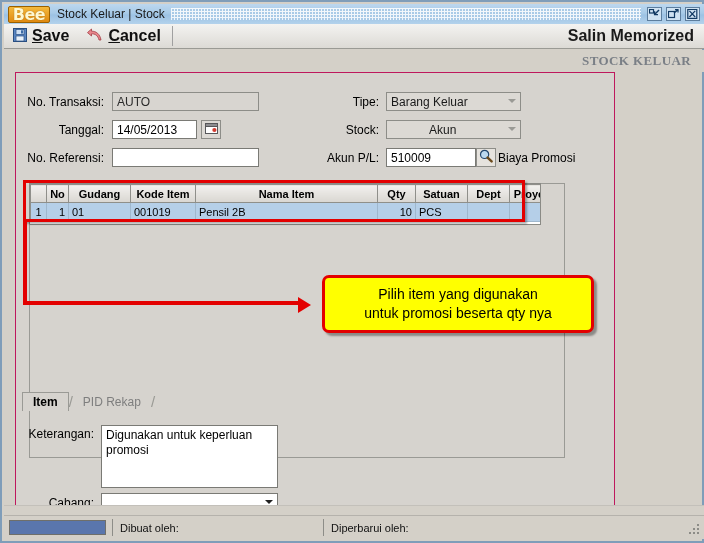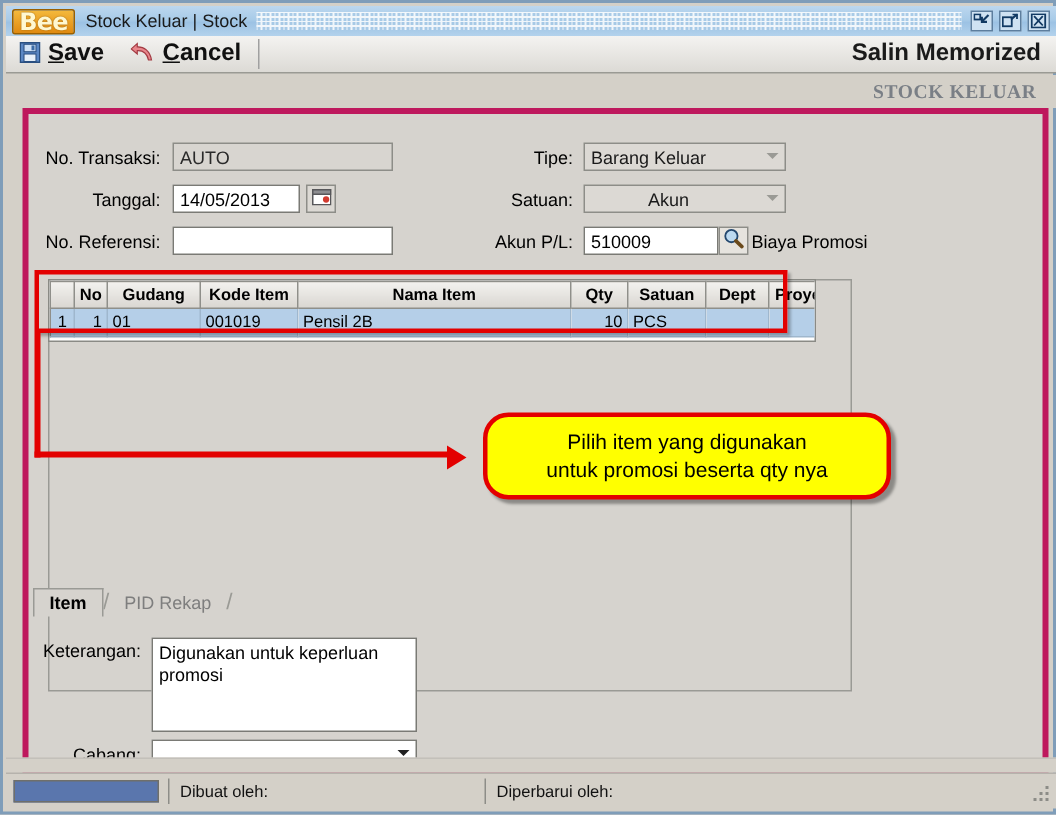--- a/index.html
+++ b/index.html
@@ -81,23 +81,23 @@
     display:flex;align-items:center;justify-content:flex-end;
     box-sizing:border-box;padding-right:13px;
   }
   .pagehead span{
     font-size:13px;font-weight:bold;color:#7a7f86;letter-spacing:0.4px;
     font-family:"Liberation Serif","DejaVu Serif",serif;
   }
 
   
   .panel{
-    position:absolute;left:13px;top:70px;width:684px;height:445px;
+    position:absolute;left:13px;top:70px;width:600px;height:445px;
     background:#d6d3ce;
-    border:4px solid #be185d;
+    border:1px solid #be185d;
     box-sizing:border-box;
   }
 
   
   .lbl-r{position:absolute;text-align:right;font-size:12px;color:#000;}
   .field{
     position:absolute;box-sizing:border-box;
     background:#fff;border:1px solid #7a7a75;
     font-size:12px;color:#000;
     padding:1px 4px;line-height:17px;height:19px;
@@ -152,21 +152,21 @@
   
   .listarea{
     position:absolute;left:13px;top:110px;width:536px;height:275px;
     border:1px solid #9a9a95;background:#d6d3ce;box-sizing:border-box;
   }
 
   
   .anno-line{position:absolute;background:#e30000;}
   .anno-box{
     position:absolute;left:320px;top:273px;width:272px;height:58px;
-    background:#ffff00;border:3px solid #e30000;border-radius:17px;
+    background:#ffff00;border:3px solid #e30000;border-radius:7px;
     box-sizing:border-box;
     display:flex;flex-direction:column;align-items:center;justify-content:center;
     box-shadow:3px 3px 2px rgba(0,0,0,.35);
   }
   .anno-box div{
     font-size:14px;color:#000;line-height:19px;white-space:nowrap;
     font-family:"Liberation Sans",sans-serif;
   }
   .anno-arrow{
     position:absolute;left:296px;top:295px;width:0;height:0;
@@ -310,21 +310,21 @@
 
     <div class="lbl-r" style="left:0px;top:78px;width:88px;">No. Referensi:</div>
     <div class="field" style="left:96px;top:75px;width:147px;"></div>
 
     <div class="lbl-r" style="left:265px;top:22px;width:98px;">Tipe:</div>
     <div class="combo" style="left:370px;top:19px;width:135px;">
       <span>Barang Keluar</span>
       <span class="arrow"></span>
     </div>
 
-    <div class="lbl-r" style="left:265px;top:50px;width:98px;">Satuan:</div>
+    <div class="lbl-r" style="left:265px;top:50px;width:98px;">Stock:</div>
     <div class="combo" style="left:370px;top:47px;width:135px;padding-left:42px;">
       <span>Akun</span>
       <span class="arrow"></span>
     </div>
 
     <div class="lbl-r" style="left:265px;top:78px;width:98px;">Akun P/L:</div>
     <div class="field" style="left:370px;top:75px;width:90px;">510009</div>
     <div class="iconbtn" style="left:460px;top:75px;background:#e6e3de;">
       <span>
         <svg width="14" height="14" viewBox="0 0 14 14">

